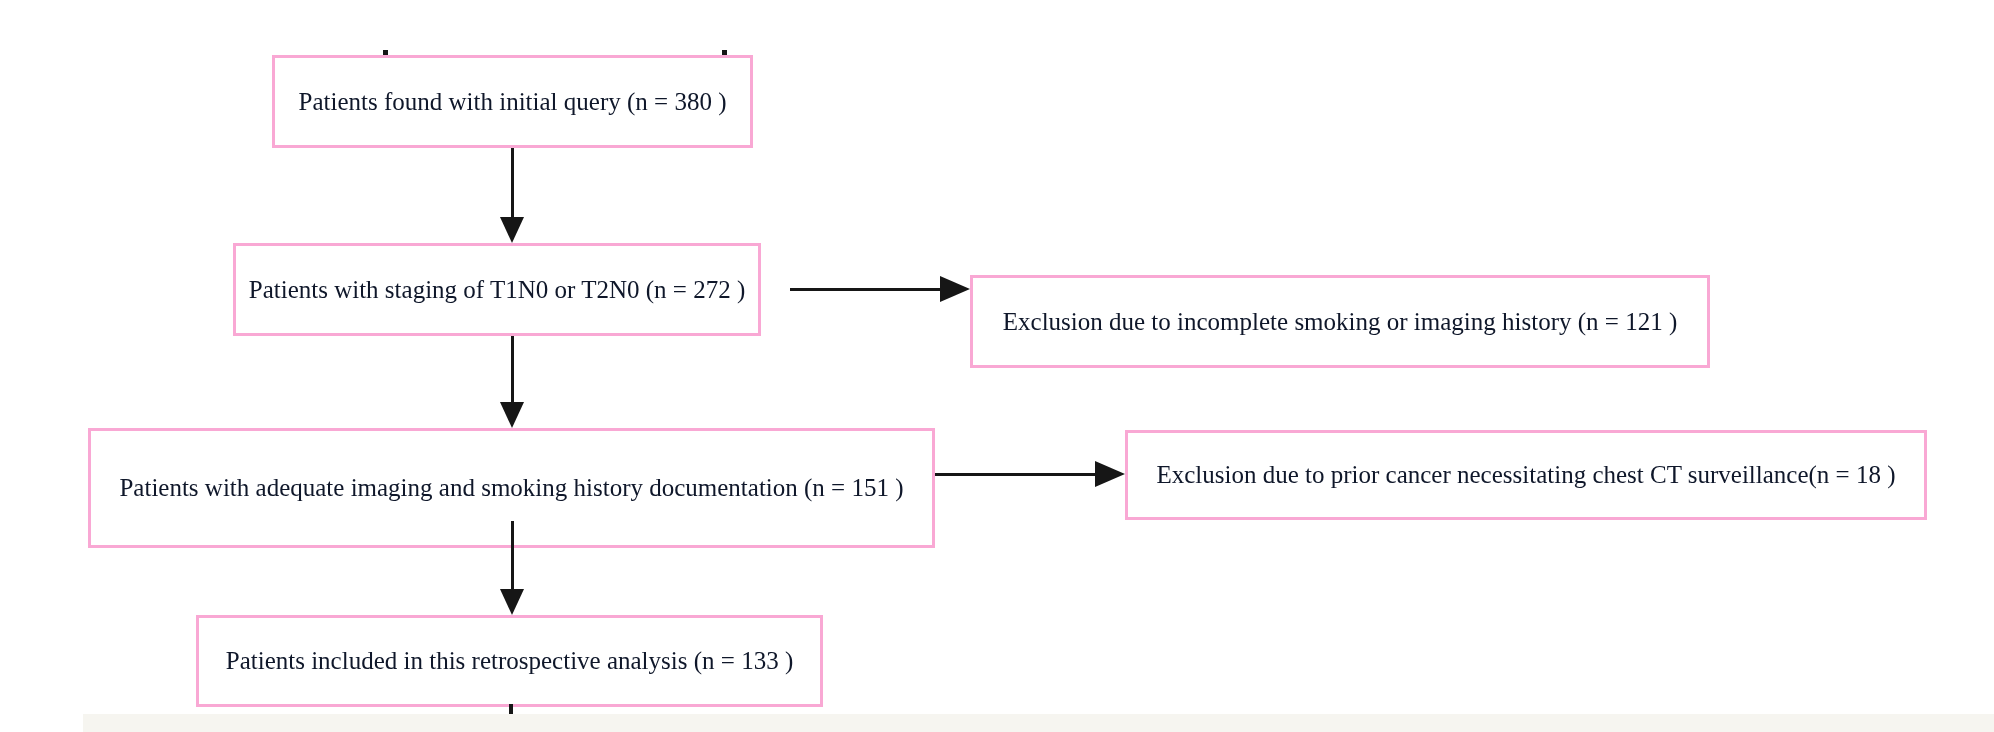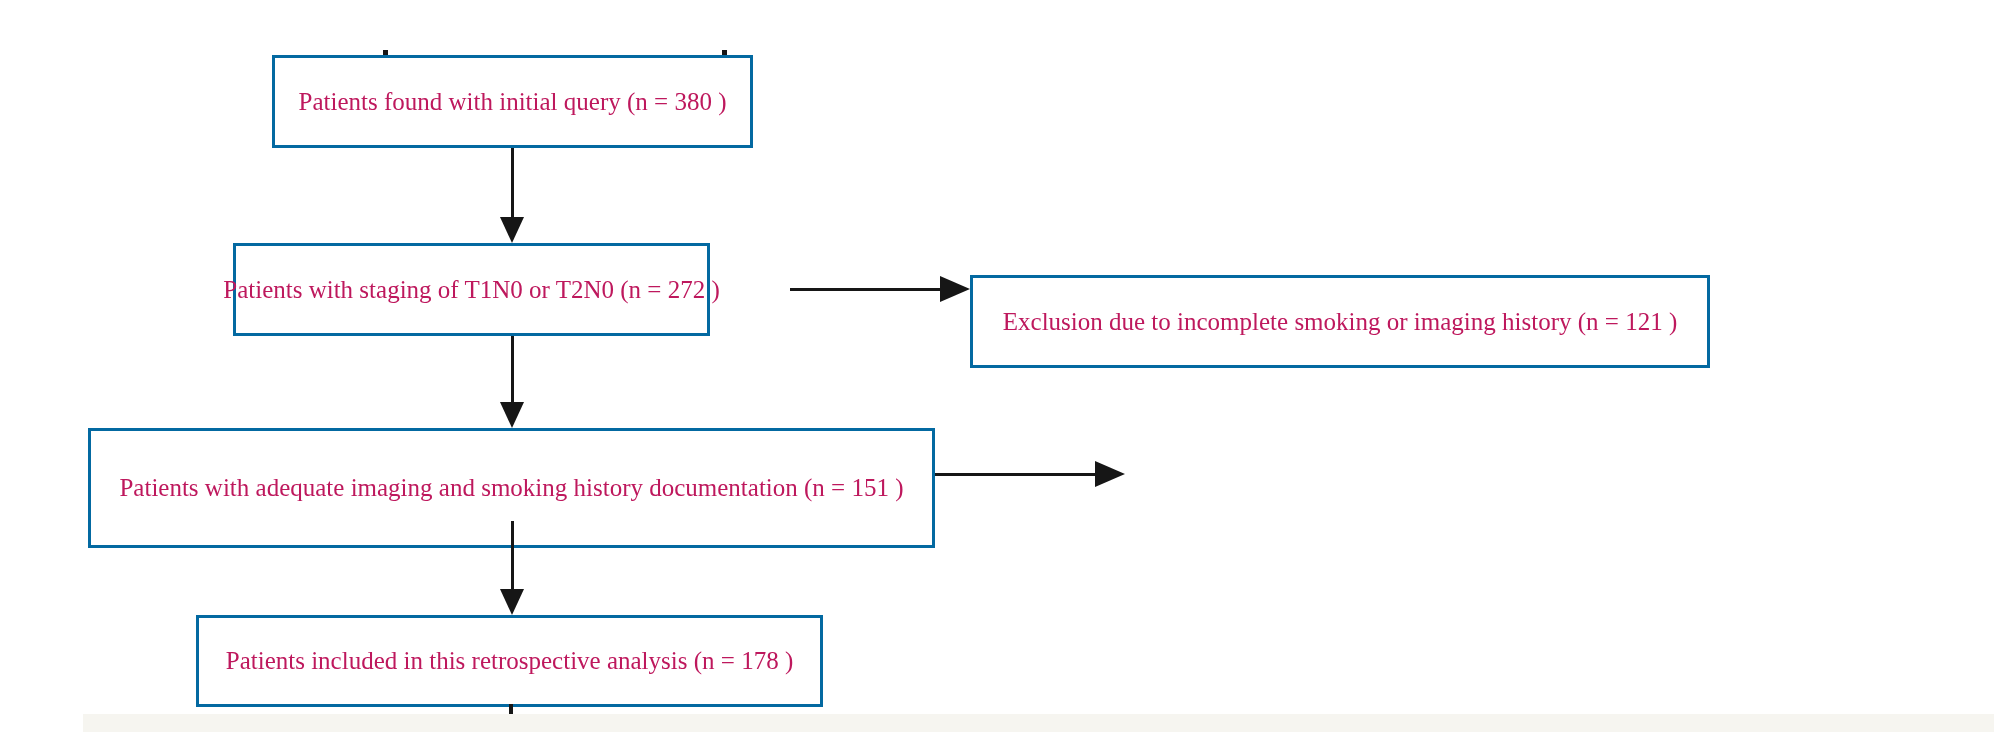--- a/index.html
+++ b/index.html
@@ -11,33 +11,33 @@
     position: relative;
     width: 1994px;
     height: 732px;
     background: #ffffff;
     overflow: hidden;
     font-family: "Liberation Serif", "DejaVu Serif", serif;
   }
   .node {
     position: absolute;
     box-sizing: border-box;
-    border: 3px solid #0369a1;
+    border: 3px solid #f9a8d4;
     background: #ffffff;
     display: flex;
     align-items: center;
     justify-content: center;
     font-size: 25px;
     line-height: 1.2;
-    color: #be185d;
+    color: #0f172a;
     white-space: nowrap;
     text-align: center;
   }
   #node-initial        { left: 272px;  top: 55px;  width: 481px; height: 93px; }
-  #node-staging        { left: 233px;  top: 243px; width: 477px; height: 93px; }
+  #node-staging        { left: 233px;  top: 243px; width: 528px; height: 93px; }
   #node-exclusion-1    { left: 970px;  top: 243px; width: 740px; height: 93px; margin-top: 32px; }
   #node-documentation  { left: 88px;   top: 428px; width: 847px; height: 120px; }
   #node-exclusion-2    { left: 1125px; top: 430px; width: 802px; height: 90px; }
   #node-included       { left: 196px;  top: 615px; width: 627px; height: 92px; }
 
   .vline { position: absolute; width: 3px; background: #161616; }
   .hline { position: absolute; height: 3px; background: #161616; }
   .head-down {
     position: absolute; width: 0; height: 0;
     border-left: 12px solid transparent;
@@ -107,24 +107,27 @@
   <div class="vline" id="arrow3-line"></div>
   <div class="head-down" id="arrow3-head"></div>
 
   <div class="node" id="node-documentation">
     <span>Patients with adequate imaging and smoking history documentation (n = 151 )</span>
   </div>
 
   <div class="hline" id="arrow4-line"></div>
   <div class="head-right" id="arrow4-head"></div>
 
+  <div class="node" id="node-exclusion-2">
+    <span>Exclusion due to prior cancer necessitating chest CT surveillance(n = 18 )</span>
+  </div>
 
   <div class="vline" id="arrow5-line"></div>
   <div class="head-down" id="arrow5-head"></div>
 
   <div class="node" id="node-included">
-    <span>Patients included in this retrospective analysis (n = 178 )</span>
+    <span>Patients included in this retrospective analysis (n = 133 )</span>
   </div>
 
   <div id="stub-bottom"></div>
   <div id="bottom-strip"></div>
 
 </div>
 
 </body></html>

